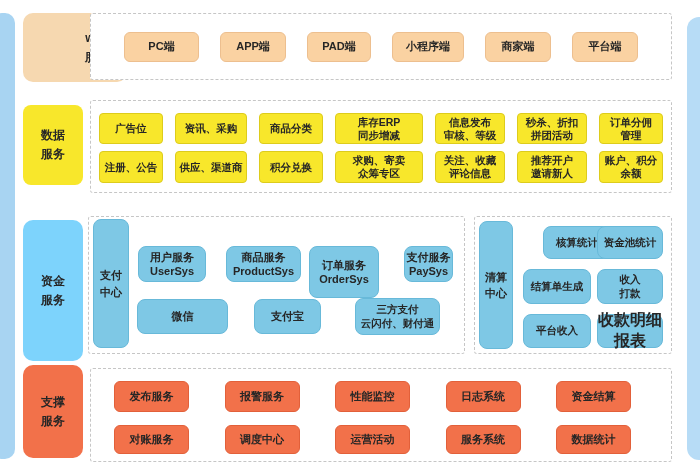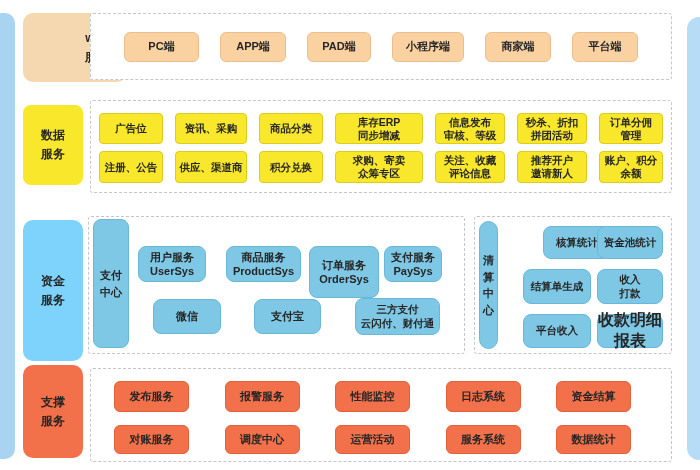--- a/index.html
+++ b/index.html
@@ -96,30 +96,30 @@
 
   <div class="panel" id="panel-pay">
     <div class="box blue pillar" style="left:4px;top:2px;width:36px;height:129px;">支付
 中心</div>
     <div class="box blue" style="left:49px;top:29px;width:68px;height:36px;">用户服务
 UserSys</div>
     <div class="box blue" style="left:137px;top:29px;width:75px;height:36px;">商品服务
 ProductSys</div>
     <div class="box blue" style="left:220px;top:29px;width:70px;height:52px;">订单服务
 OrderSys</div>
-    <div class="box blue" style="left:295px;top:29px;width:58px;height:36px;">支付服务
+    <div class="box blue" style="left:315px;top:29px;width:49px;height:36px;">支付服务
 PaySys</div>
-    <div class="box blue" style="left:64px;top:82px;width:68px;height:35px;">微信</div>
+    <div class="box blue" style="left:48px;top:82px;width:91px;height:35px;">微信</div>
     <div class="box blue" style="left:165px;top:82px;width:67px;height:35px;">支付宝</div>
     <div class="box blue" style="left:266px;top:81px;width:85px;height:37px;font-size:10.5px;">三方支付
 云闪付、财付通</div>
   </div>
 
   <div class="panel" id="panel-clear">
-    <div class="box blue pillar" style="left:4px;top:4px;width:19px;height:128px;border-radius:12px;">清算
+    <div class="box blue pillar" style="left:4px;top:4px;width:34px;height:128px;">清算
 中心</div>
     <div class="box blue" style="left:48px;top:9px;width:68px;height:33px;font-size:10.5px;margin-left:20px;">核算统计</div>
     <div class="box blue" style="left:122px;top:9px;width:66px;height:33px;font-size:10.5px;">资金池统计</div>
     <div class="box blue" style="left:48px;top:52px;width:68px;height:35px;font-size:10.5px;">结算单生成</div>
     <div class="box blue" style="left:122px;top:52px;width:66px;height:35px;font-size:10.5px;">收入
 打款</div>
     <div class="box blue" style="left:48px;top:97px;width:68px;height:34px;font-size:10.5px;">平台收入</div>
     <div class="box blue" style="left:122px;top:97px;width:66px;height:34px;font-size:16px;">收款明细
 报表</div>
   </div>

